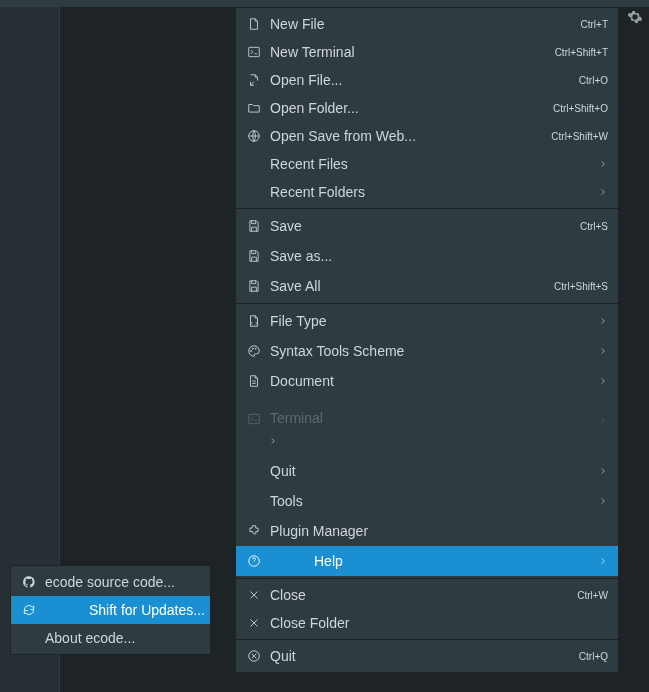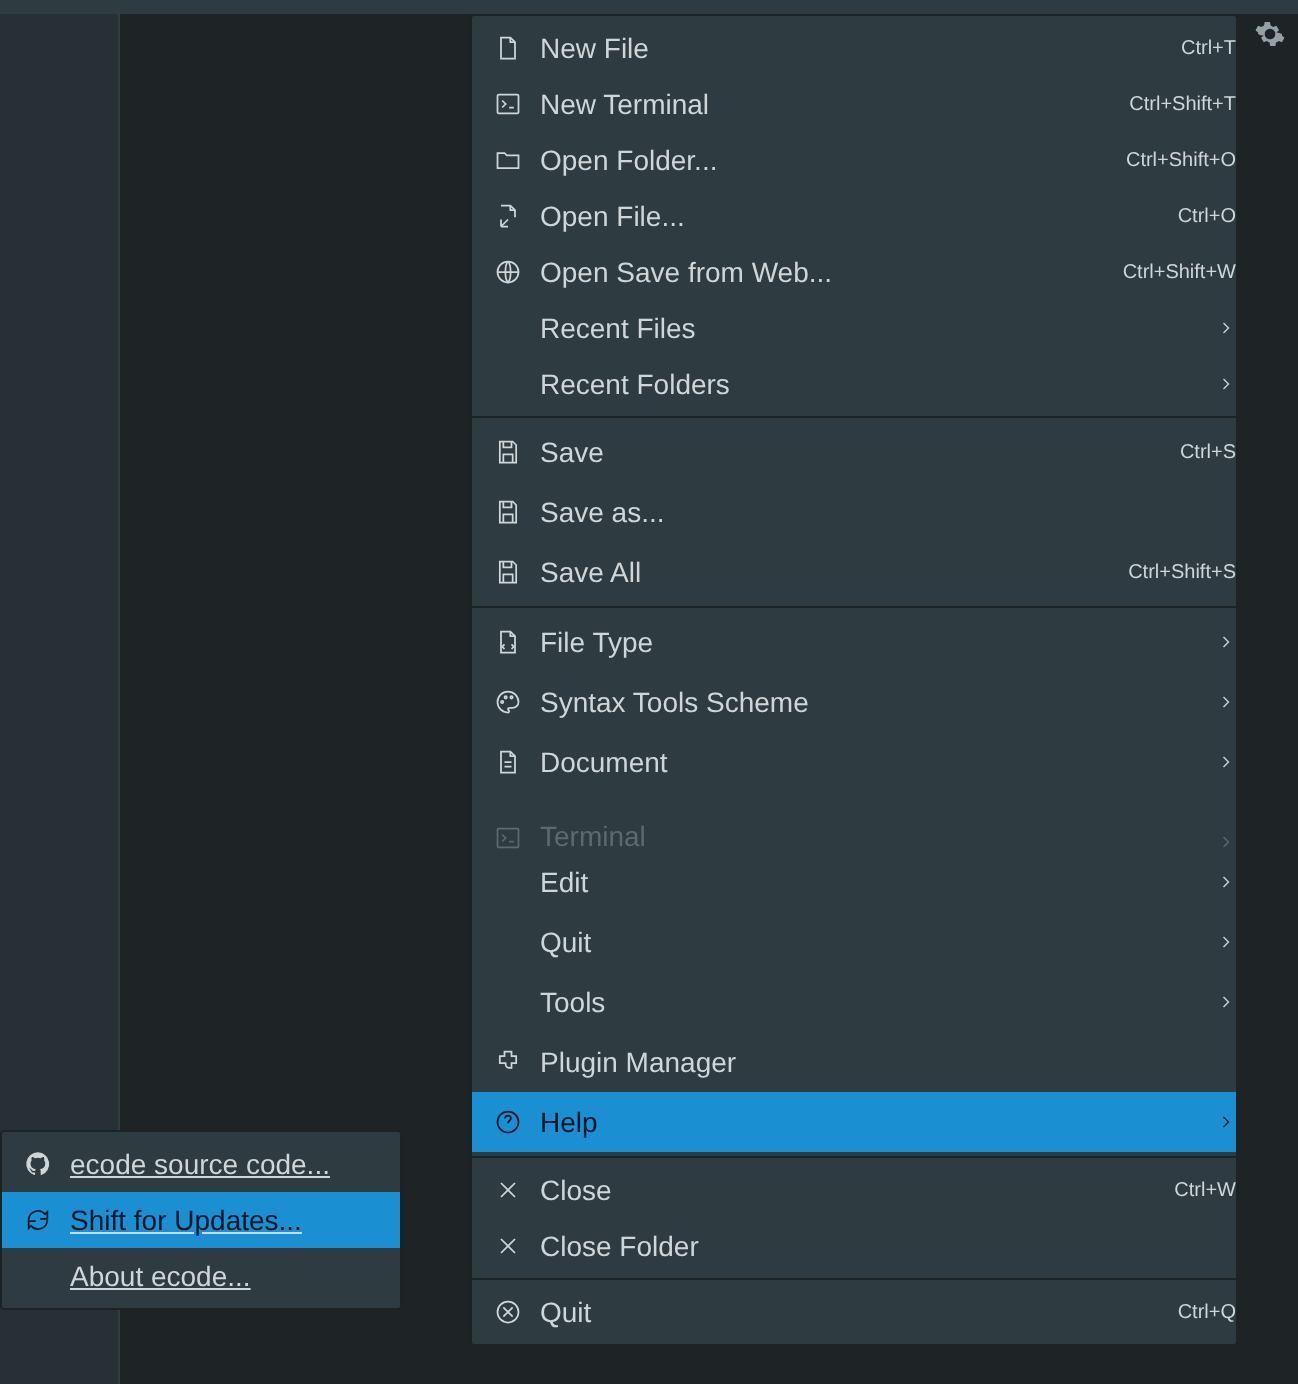--- a/index.html
+++ b/index.html
@@ -40,36 +40,36 @@
     border-radius: 2px;
     padding: 2px 0;
   }
   .menu-main {
     top: 7px;
     left: 235px;
     width: 384px;
   }
   .menu-sub {
     top: 565px;
-    left: 0;
+    left: 10px;
     width: 201px;
-    text-decoration: underline;
   }
   .item {
     display: flex;
     align-items: center;
     height: 28px;
-    padding: 0 0 0 8px;
+    padding: 0 10px 0 8px;
     cursor: default;
     position: relative;
   }
   .item.h30 { height: 30px; }
   .item:hover, .item.hover {
     background: #1a8fd2;
-    color: #0f172a;
+    color: #ffffff;
+    gap: 44px;
   }
   .item.disabled { color: #5c6a70; align-items: flex-end; }
   .icon {
     width: 20px;
     display: flex;
     justify-content: center;
     align-items: center;
     flex-shrink: 0;
   }
   .icon svg { width: 14px; height: 14px; stroke: currentColor; fill: none; stroke-width: 1.5; }
@@ -116,36 +116,36 @@
           <rect x="3" y="4" width="18" height="16" rx="1"></rect>
           <path d="M7 9l3 3-3 3M13 15h4"></path>
         </svg>
       </span>
       <span class="lbl">New Terminal</span>
       <span class="shortcut">Ctrl+Shift+T</span>
     </div>
     <div class="item">
       <span class="icon">
         <svg viewBox="0 0 24 24">
-          <path d="M3 6h6l2 2h10v11H3z"></path>
-        </svg>
-      </span>
-      <span class="lbl">Open Folder...</span>
-      <span class="shortcut">Ctrl+Shift+O</span>
-    </div>
-    <div class="item">
-      <span class="icon">
-        <svg viewBox="0 0 24 24">
           <path d="M6 3h8l4 4v6"></path>
           <path d="M14 3v4h4"></path>
           <path d="M6 21l6-6M6 21v-6M6 21h6"></path>
         </svg>
       </span>
       <span class="lbl">Open File...</span>
       <span class="shortcut">Ctrl+O</span>
+    </div>
+    <div class="item">
+      <span class="icon">
+        <svg viewBox="0 0 24 24">
+          <path d="M3 6h6l2 2h10v11H3z"></path>
+        </svg>
+      </span>
+      <span class="lbl">Open Folder...</span>
+      <span class="shortcut">Ctrl+Shift+O</span>
     </div>
     <div class="item">
       <span class="icon">
         <svg viewBox="0 0 24 24">
           <circle cx="12" cy="12" r="9"></circle>
           <path d="M3 12h18M12 3c3 3 3 15 0 18M12 3c-3 3-3 15 0 18"></path>
         </svg>
       </span>
       <span class="lbl">Open Save from Web...</span>
       <span class="shortcut">Ctrl+Shift+W</span>
@@ -253,21 +253,20 @@
       </span>
       <span class="lbl">Terminal</span>
       <span class="arrow">
         <svg viewBox="0 0 24 24">
           <path d="M9 6l6 6-6 6"></path>
         </svg>
       </span>
     </div>
     <div class="item h30">
       <span class="icon"></span>
-      <span class="lbl">Edit</span>
       <span class="arrow">
         <svg viewBox="0 0 24 24">
           <path d="M9 6l6 6-6 6"></path>
         </svg>
       </span>
     </div>
     <div class="item h30">
       <span class="icon"></span>
       <span class="lbl">Quit</span>
       <span class="arrow">

